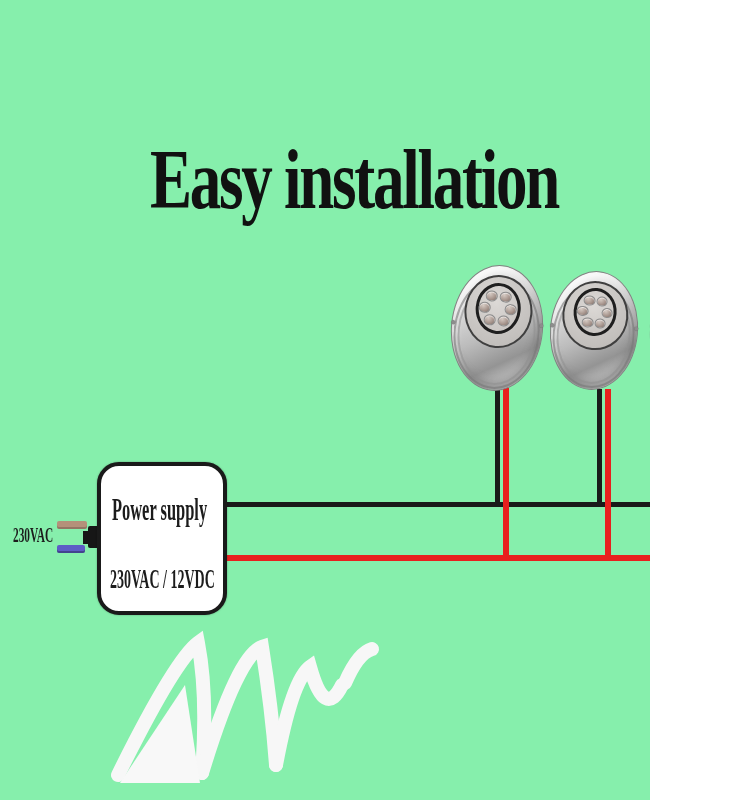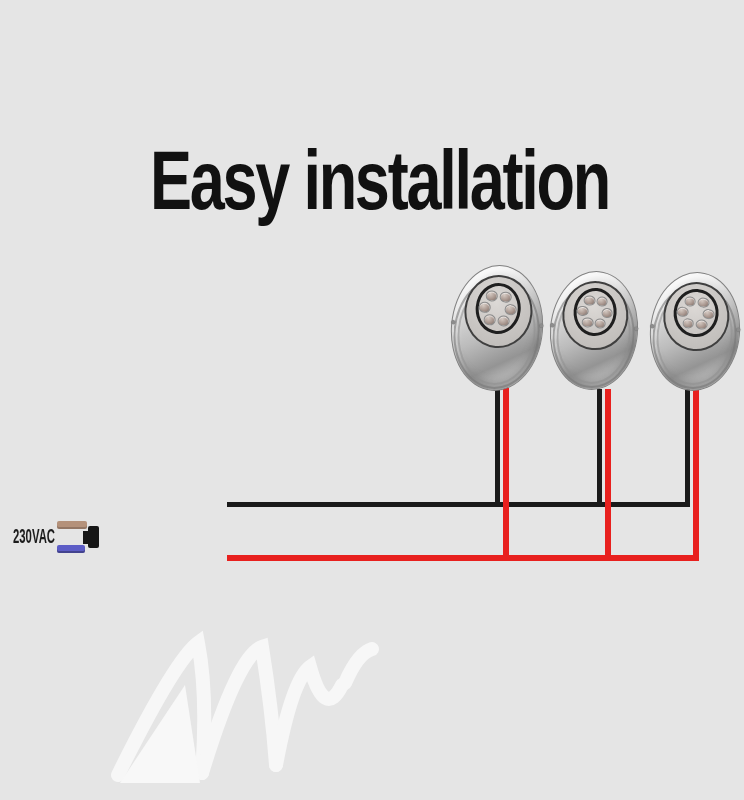--- a/index.html
+++ b/index.html
@@ -1,18 +1,18 @@
 <!DOCTYPE html>
 <html><head>
 <meta charset="utf-8">
 <style>
   html,body{margin:0;padding:0;background:#ffffff;}
   #stage{
-    position:relative;width:744px;height:800px;background:#e5e5e5;overflow:hidden;
-    font-family:Liberation Sans, sans-serif;
+    position:relative;width:650px;height:800px;background:#86efac;overflow:hidden;
+    font-family:Liberation Serif, serif;
   }
   
   .title{
     position:absolute;left:150px;top:138px;margin:0;
     font-weight:bold;font-size:84px;line-height:84px;letter-spacing:-3px;
     color:#111111;white-space:nowrap;
     transform:scaleX(.75);transform-origin:0 0;
   }
   
   .wire{position:absolute;}
@@ -163,20 +163,24 @@
     <div class="screw screw-l"></div>
     <div class="screw screw-r"></div>
   </div>
 
   <p class="mains-label">230VAC</p>
   <div class="wire live-wire" style="background: rgb(180, 145, 122);"></div>
   <div class="wire neutral-wire" style="background: rgb(93, 93, 198);"></div>
   <div class="plug-neck"></div>
   <div class="plug-flange"></div>
 
+  <div class="psu">
+    <p class="psu-name">Power supply</p>
+    <p class="psu-spec">230VAC / 12VDC</p>
+  </div>
 
   <svg class="watermark" width="420" height="165" viewBox="0 0 420 165">
     <g fill="none" stroke="#f7f7f7" stroke-width="14" stroke-linecap="round">
       <path d="M28 150 Q 85 35 108 18 Q 118 70 112 148"></path>
       <path d="M112 148 Q 148 30 172 22 Q 182 85 186 140"></path>
       <path d="M186 140 Q 202 55 220 42 Q 235 95 252 60"></path>
       <path d="M255 58 Q 268 28 282 24"></path>
     </g>
     <path d="M30 158 L95 60 L110 158 Z" fill="#f8f8f8"></path>
   </svg>

